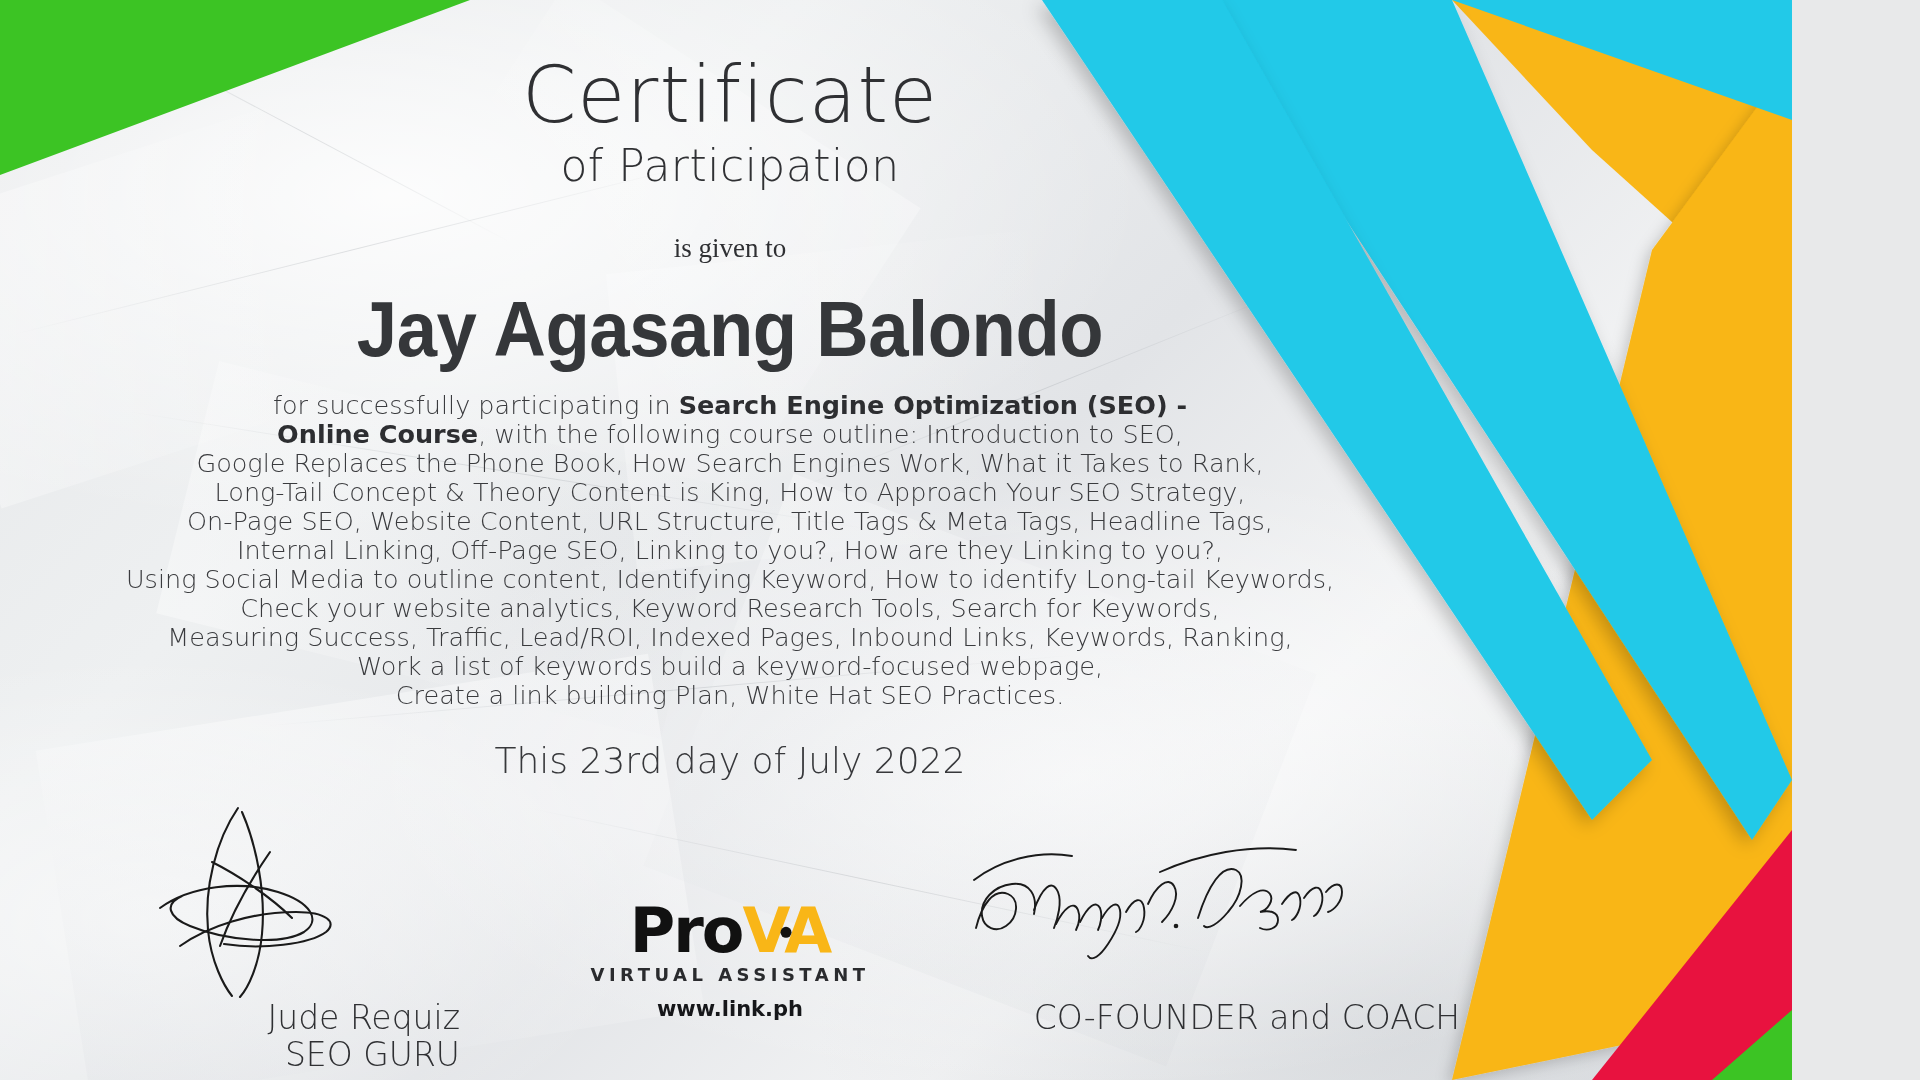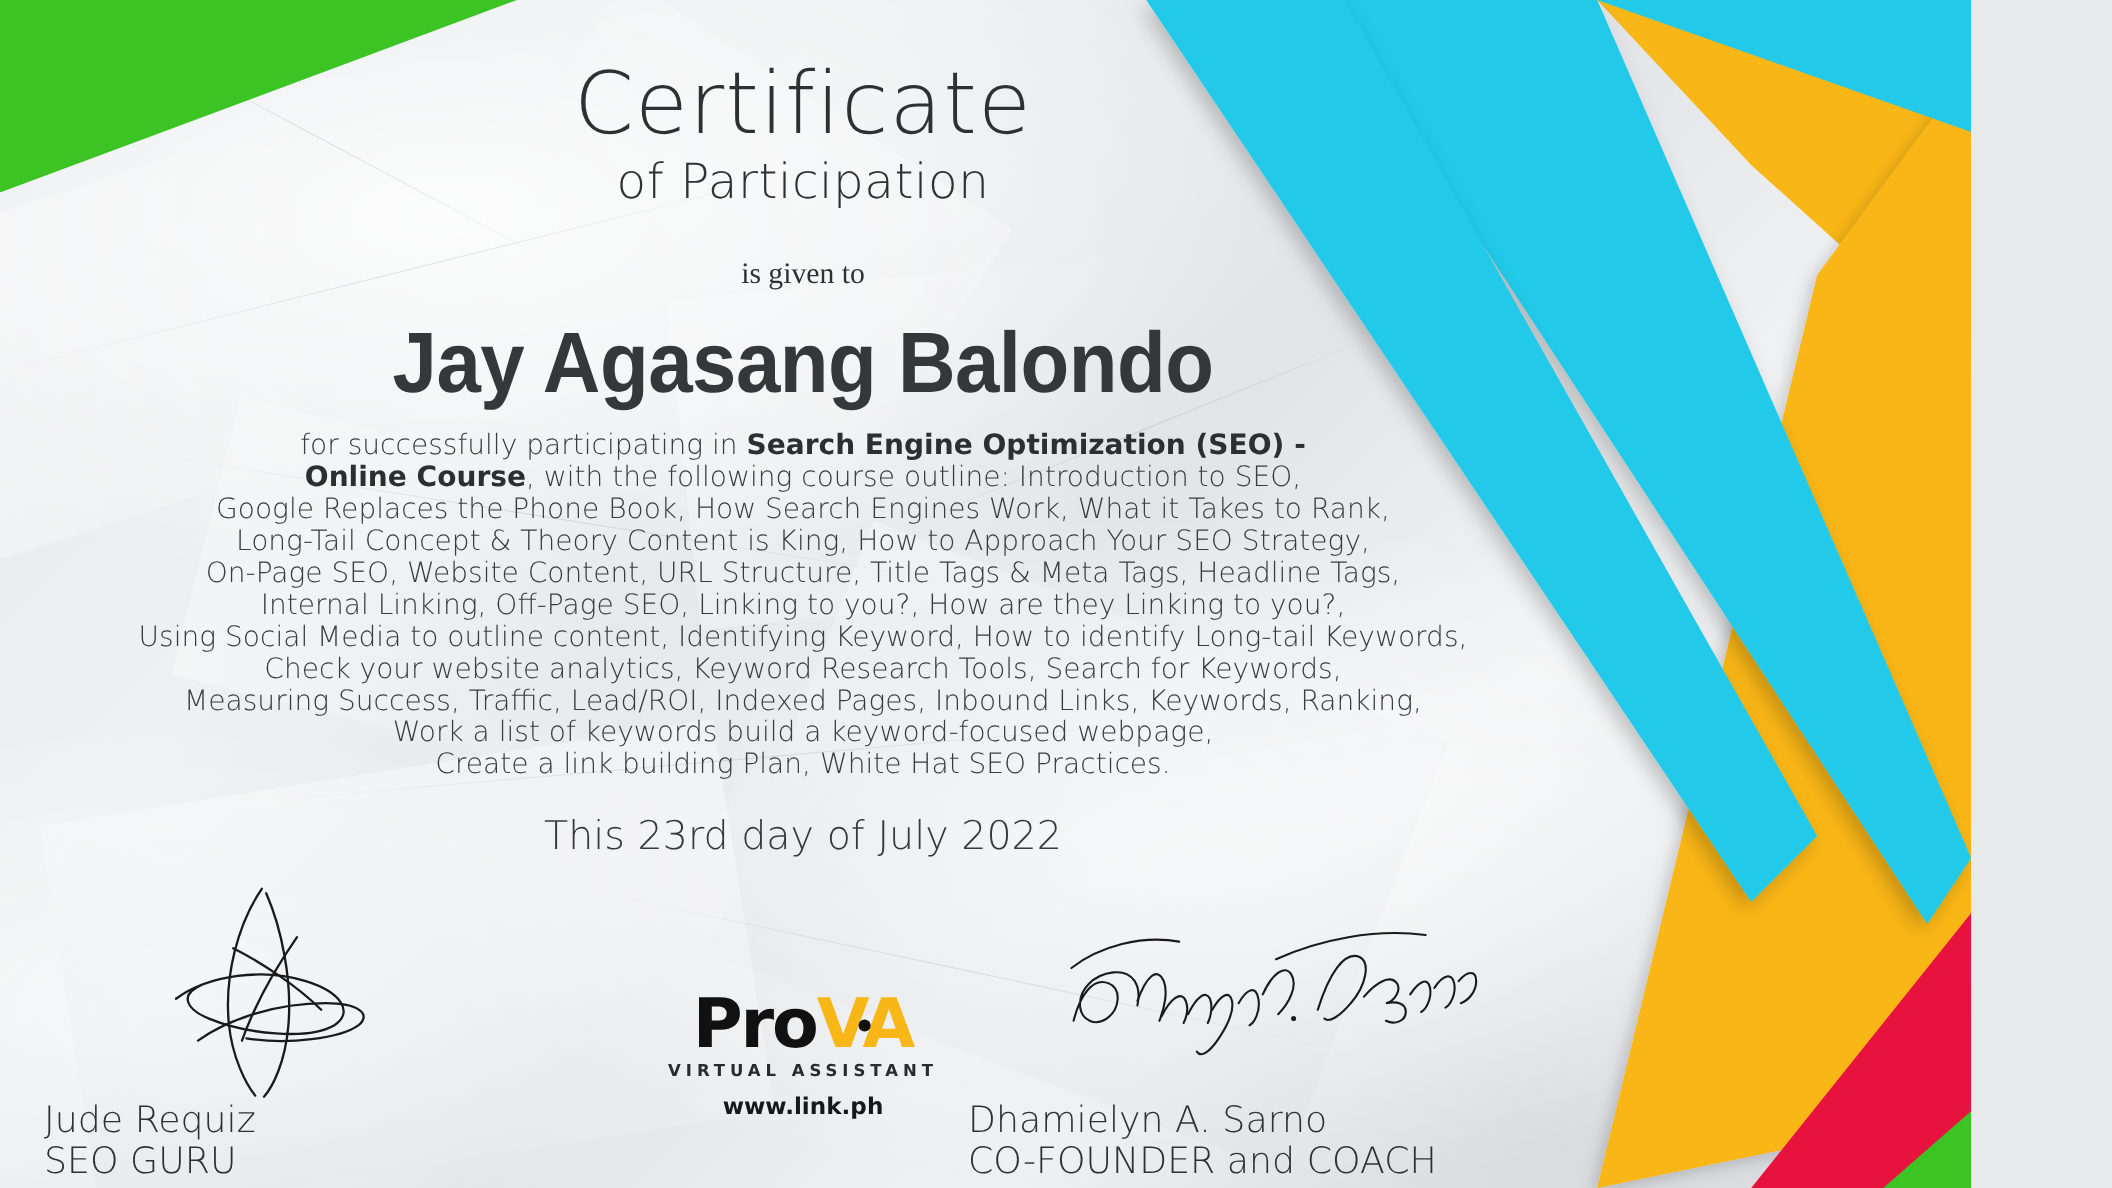--- a/index.html
+++ b/index.html
@@ -133,36 +133,36 @@
   }
   .logo-main .va { color:var(--amber); position:relative; }
   .logo-dot {
     display:inline-block; width:11px; height:11px; border-radius:50%;
     background:#111; position:absolute; left:50%; top:50%;
     transform:translate(-50%,-38%);
   }
   .logo-sub {
     font-family:"DejaVu Sans", sans-serif;
     font-weight:700;
-    font-size:15px;
+    font-size:18px;
     letter-spacing:4.5px;
     color:#2a2b2e;
     margin-top:2px;
   }
   .logo-url {
     font-family:"DejaVu Sans", sans-serif;
     font-weight:700;
     font-size:21px;
     letter-spacing:0px;
     color:#16171a;
     margin-top:12px;
   }
 
   
-  .sig { position:absolute; text-align:left; }
+  .sig { position:absolute; text-align:right; }
   .sig-left  { left:40px;  top:800px; width:420px; }
   .sig-right { left:880px; top:800px; width:580px; }
   .sig svg { display:block; margin:0 auto; }
   .sig-name {
     font-family:"DejaVu Sans", sans-serif;
     font-weight:300;
     font-size:33px;
     color:#2f3033;
     line-height:1.12;
   }
@@ -278,17 +278,16 @@
         <circle cx="216" cy="126" r="2.3" fill="#1a1a1a" stroke="none"></circle>
         <path d="M238 118 C248 86 262 64 276 70 C286 75 282 96 268 112 C258 124 248 130 244 126"></path>
         <path d="M280 106 C292 92 304 86 310 94 C314 100 308 110 300 112 C310 110 318 112 318 120 C318 128 308 132 300 128"></path>
         <path d="M322 104 C330 92 338 88 340 98 C342 108 336 118 332 120"></path>
         <path d="M344 98 C352 86 360 84 362 94 C364 104 358 114 354 116"></path>
         <path d="M366 92 C374 82 382 82 382 92 C382 102 374 110 368 112"></path>
         <path d="M200 72 C240 54 290 44 336 50"></path>
         <path d="M14 80 C40 60 78 50 112 56"></path>
       </g>
     </svg>
-    <div class="sig-name">Dhamielyn A. Sarno</div>
     <div class="sig-role">CO-FOUNDER and COACH</div>
   </div>
 
 </div>
 
 </body></html>

